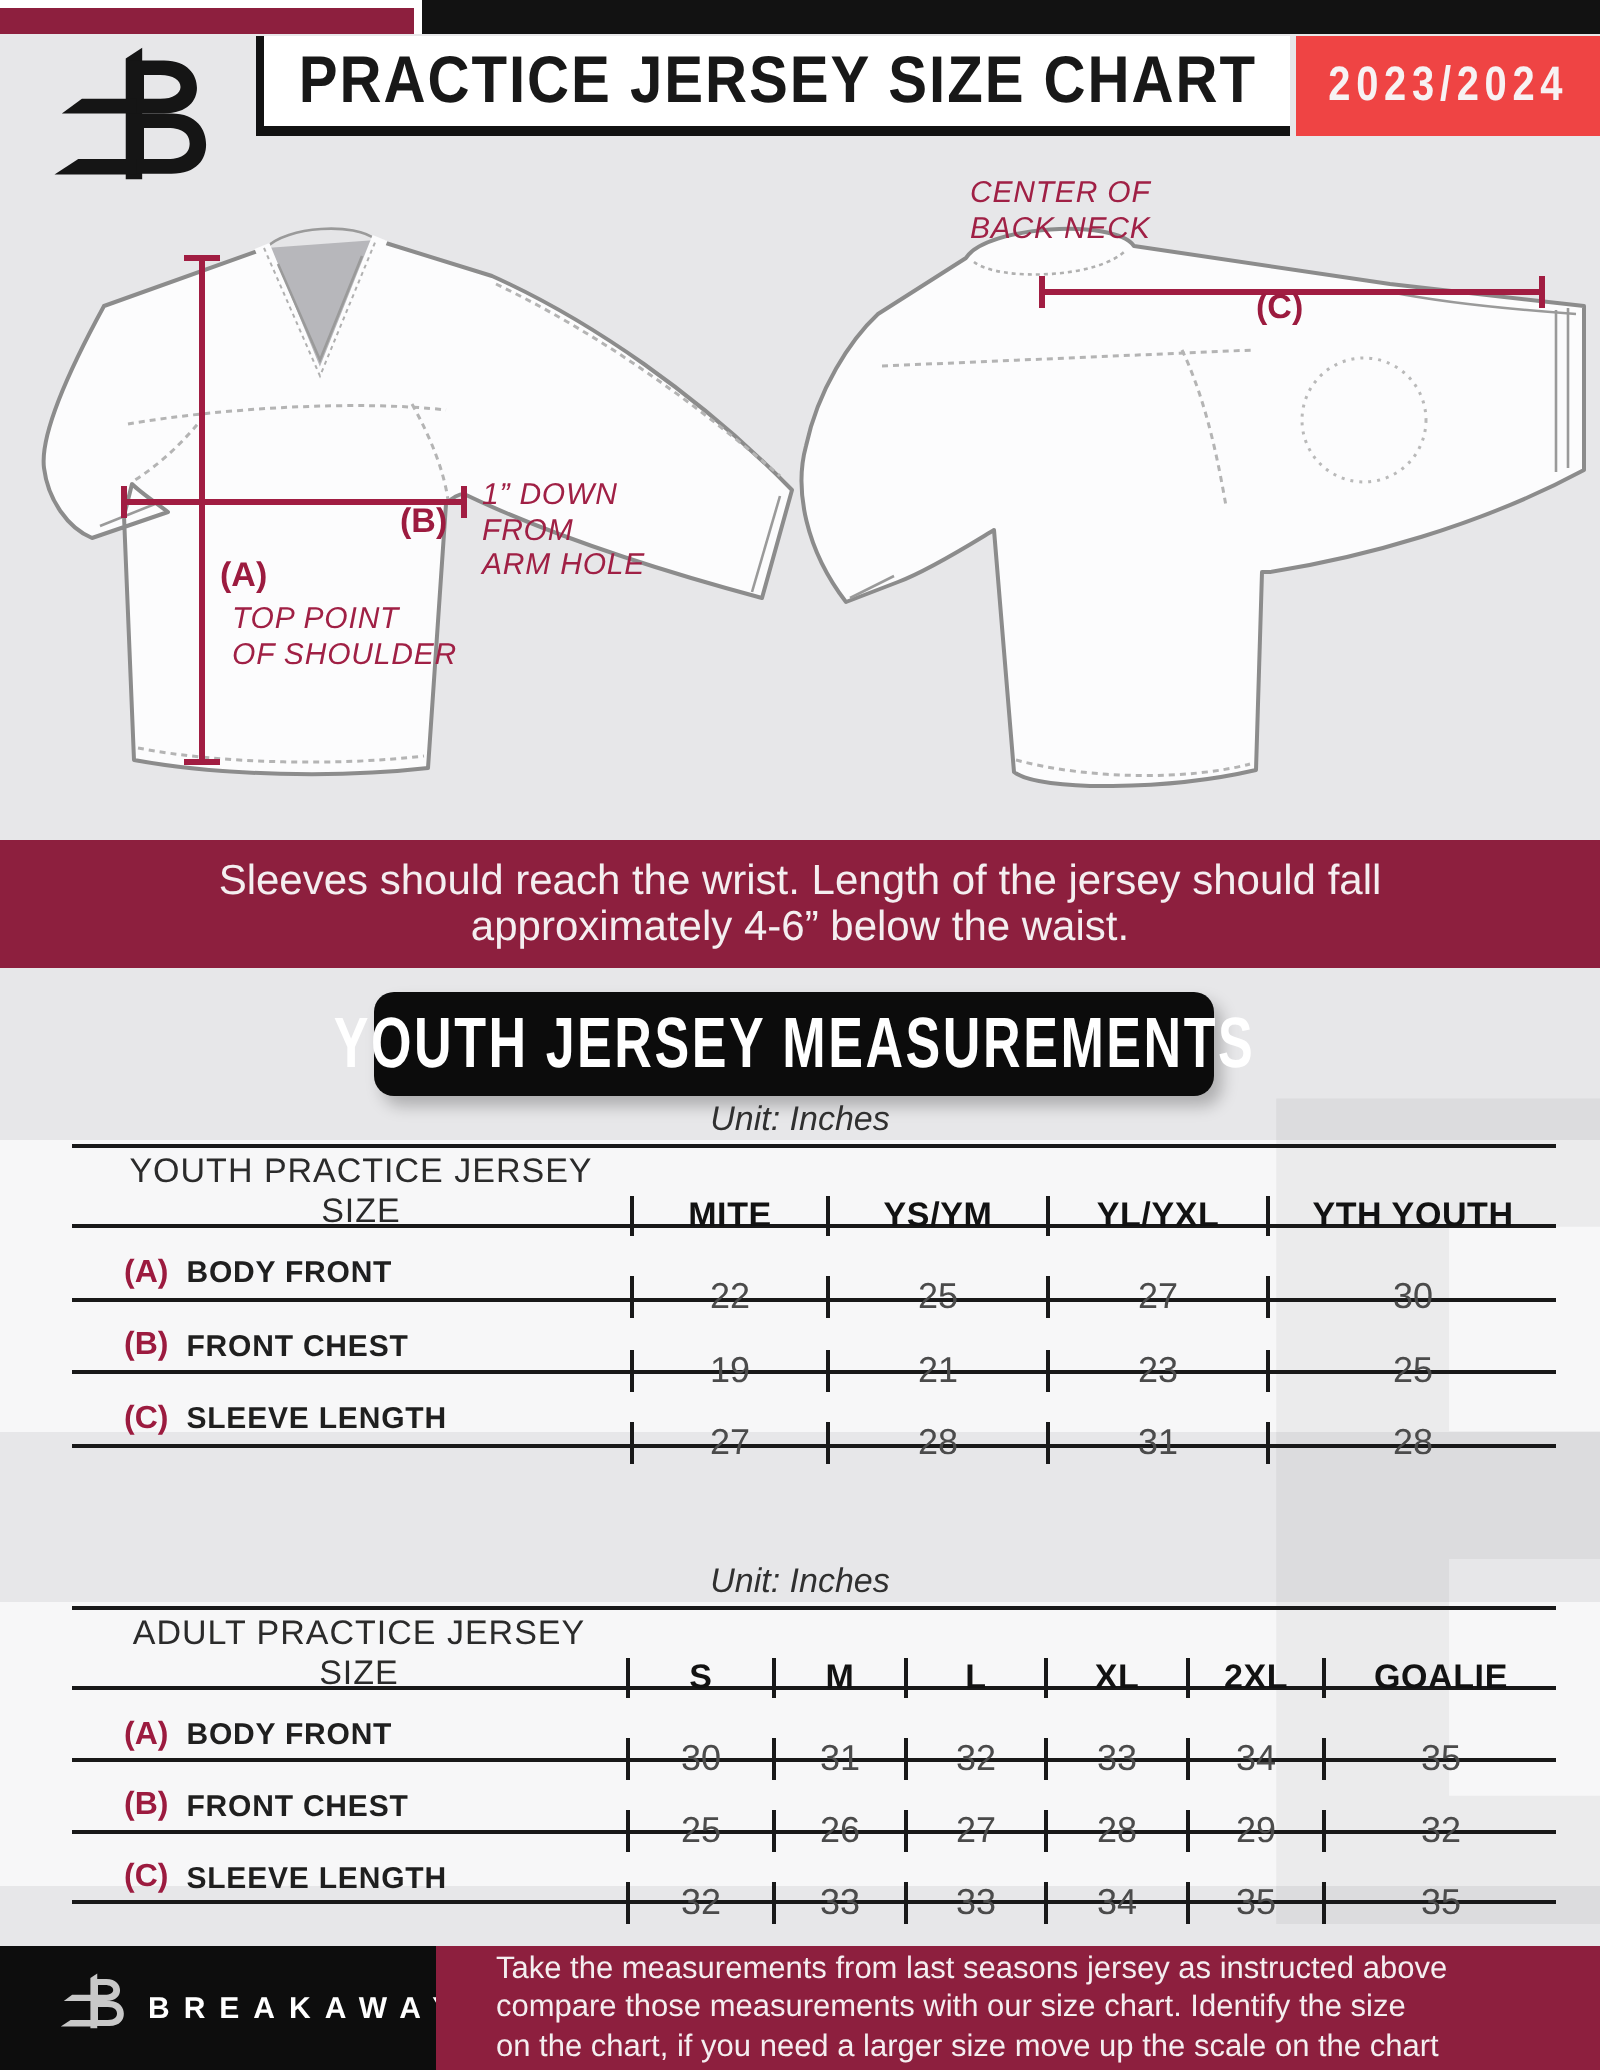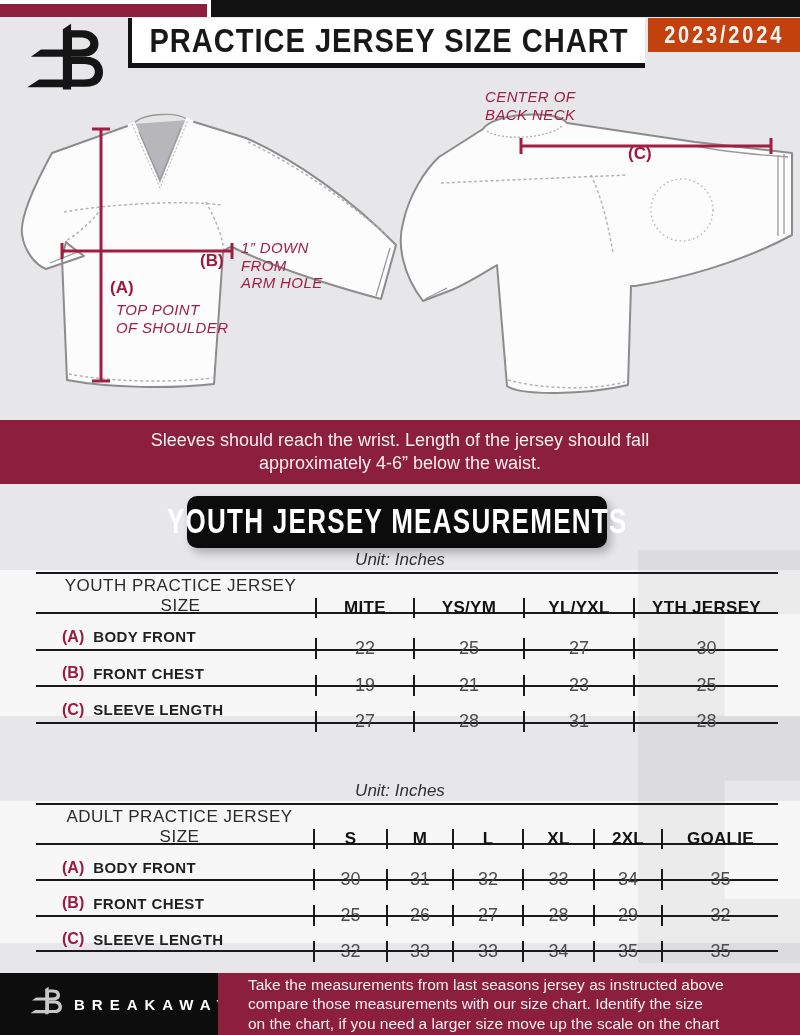--- a/index.html
+++ b/index.html
@@ -10,34 +10,34 @@
 
   
   .topwhite{left:0;top:0;width:800px;height:17px;background:#ffffff;}
   .topmaroon{left:0;top:4px;width:207px;height:13px;background:#8d1f3e;}
   .topblack{left:211px;top:0;width:589px;height:17px;background:#121212;}
   .title-box{left:128px;top:18px;width:513px;height:45px;background:#ffffff;
              border-left:4px solid #121212;border-bottom:5px solid #121212;
              display:flex;align-items:center;justify-content:center;z-index:3;}
   .title-box span{font-size:30px;font-weight:700;color:#181818;letter-spacing:1px;
                   transform:scale(.97,1.1);white-space:nowrap;}
-  .season{left:648px;top:18px;width:152px;height:34px;background:#c2410c;
+  .season{left:648px;top:18px;width:152px;height:50px;background:#ef4444;
           display:flex;align-items:center;justify-content:center;z-index:2;}
   .season span{color:#f7f2f3;font-size:21px;font-weight:700;letter-spacing:3px;
                transform:scale(.95,1.15);white-space:nowrap;}
 
   
   .marker{color:#9c1b3f;font-weight:800;font-size:17px;z-index:4;}
   .dnote{color:#a02045;font-style:italic;font-size:15px;line-height:17.5px;
          letter-spacing:.4px;z-index:4;font-weight:500;}
 
   
   .banner{left:0;top:420px;width:800px;height:64px;background:#8d1f3e;
           display:flex;align-items:center;justify-content:center;z-index:2;}
-  .banner div{color:#f4eef0;font-size:18px;line-height:23px;text-align:center;font-weight:400;}
+  .banner div{color:#f4eef0;font-size:21px;line-height:23px;text-align:center;font-weight:400;}
 
   
   .band{left:0;width:800px;background:#f7f7f8;z-index:0;}
   .wm{left:598px;top:455px;font-size:600px;font-weight:700;color:rgba(20,20,20,0.05);
       line-height:1;z-index:1;}
 
   .pill{left:187px;width:420px;height:52px;background:#0c0c0c;border-radius:10px;
         display:flex;align-items:center;justify-content:center;z-index:2;
         box-shadow:4px 5px 8px rgba(0,0,0,0.25);}
   .pill span{color:#ffffff;font-size:31px;font-weight:700;letter-spacing:1.5px;
@@ -168,21 +168,21 @@
     <span>YOUTH JERSEY MEASUREMENTS</span>
   </div>
   <div class="abs unit" style="top:550px;">Unit: Inches</div>
 
   <div class="abs tbl" style="top:572px;text-align:center;">
     <div class="trow ygrid yhead">
       <div class="cell lblcell hdr-size">YOUTH PRACTICE JERSEY SIZE</div>
       <div class="cell vb hdr-col">MITE</div>
       <div class="cell vb hdr-col">YS/YM</div>
       <div class="cell vb hdr-col">YL/YXL</div>
-      <div class="cell vb hdr-col">YTH JERSEY</div>
+      <div class="cell vb hdr-col">YTH YOUTH</div>
     </div>
     <div class="trow ygrid yrow">
       <div class="cell lblcell rowlbl">
         <span class="key">(A)</span>
         <span class="lbl">BODY FRONT</span>
       </div>
       <div class="cell vb val">22</div>
       <div class="cell vb val">25</div>
       <div class="cell vb val">27</div>
       <div class="cell vb val">30</div>

